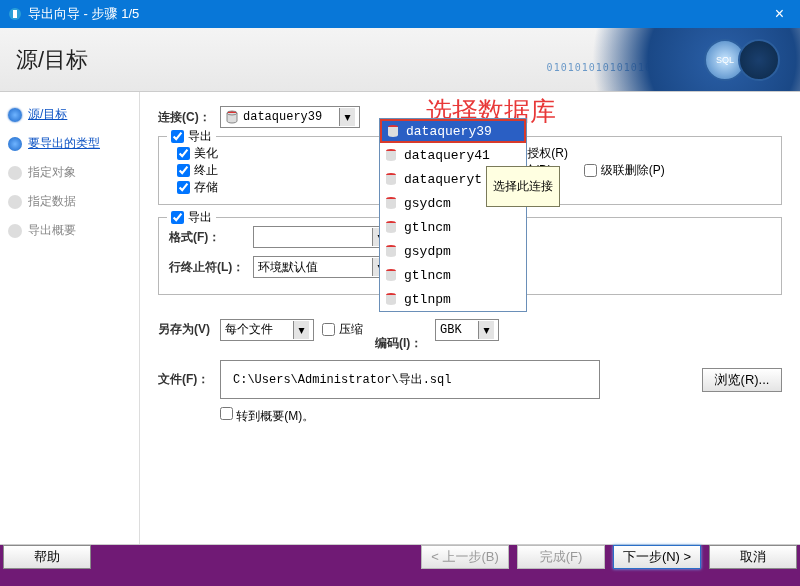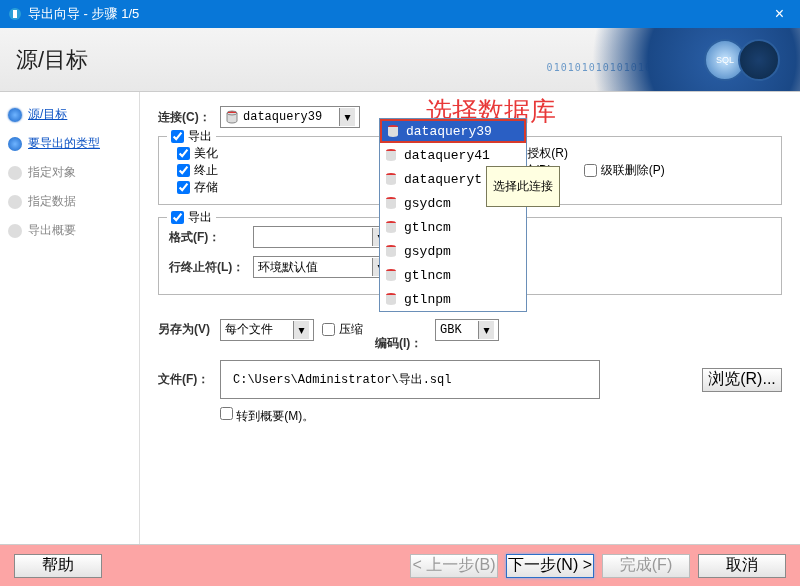--- a/index.html
+++ b/index.html
@@ -45,23 +45,23 @@
 
 .annot { position:absolute; color:#e83838; font-size:26px; font-weight:500;margin-left:28px; }
 
 .dropdown { position:absolute; left: 239px; top: 26px; width: 148px; background:#fff; border:1px solid #6a8fb8; z-index:10; }
 .dropdown .item { display:flex; align-items:center; padding:2px 4px; height:24px; }
 .dropdown .item .dbicon { width:14px;height:14px; margin-right:6px; }
 .dropdown .item.sel { background:#2a5fc4; color:#fff; border:2px solid #d93a2b; }
 .dropdown .item span { font-family: "Courier New", monospace; font-size:13px; }
 .tooltip { position:absolute; left:346px; top:74px; background:#ffffe1; border:1px solid #7a7a5a; padding:11px 6px; font-size:12px; z-index:11; }
 
-.footer { height:42px; border-top:1px solid #ccc; display:flex; align-items:center; padding:0 14px; gap:8px; background:#fca5a5; }
+.footer { height:42px; border-top:1px solid #ccc; display:flex; padding:0 3px; gap:8px; background:#701a75; }
 .footer .spacer { flex:1; }
-.btn { min-width:88px; height:24px; border:1px solid #8a8a8a; background:linear-gradient(#fff,#e4e4e4); display:inline-flex; align-items:center; justify-content:center; font-size:16px; cursor:default; }
+.btn { min-width:88px; height:24px; border:1px solid #8a8a8a; background:linear-gradient(#fff,#e4e4e4); display:inline-flex; align-items:center; justify-content:center; font-size:13px; cursor:default; }
 .btn.dis { color:#999; border-color:#bbb; }
 .btn.primary { border:1px solid #2a6fc8; box-shadow:0 0 3px #6fb4ff; }
 .btn.small { min-width:80px; }
 
 svg { display:block; }
 </style>
 </head>
 <body>
 
 <div class="titlebar">
@@ -298,16 +298,16 @@
 
     <div class="tooltip">选择此连接</div>
 
   </div>
 </div>
 
 <div class="footer">
   <button class="btn">帮助</button>
   <span class="spacer"></span>
   <button class="btn dis">&lt; 上一步(B)</button>
+  <button class="btn dis">完成(F)</button>
   <button class="btn primary">下一步(N) &gt;</button>
-  <button class="btn dis">完成(F)</button>
   <button class="btn">取消</button>
 </div>
 
 </body></html>

